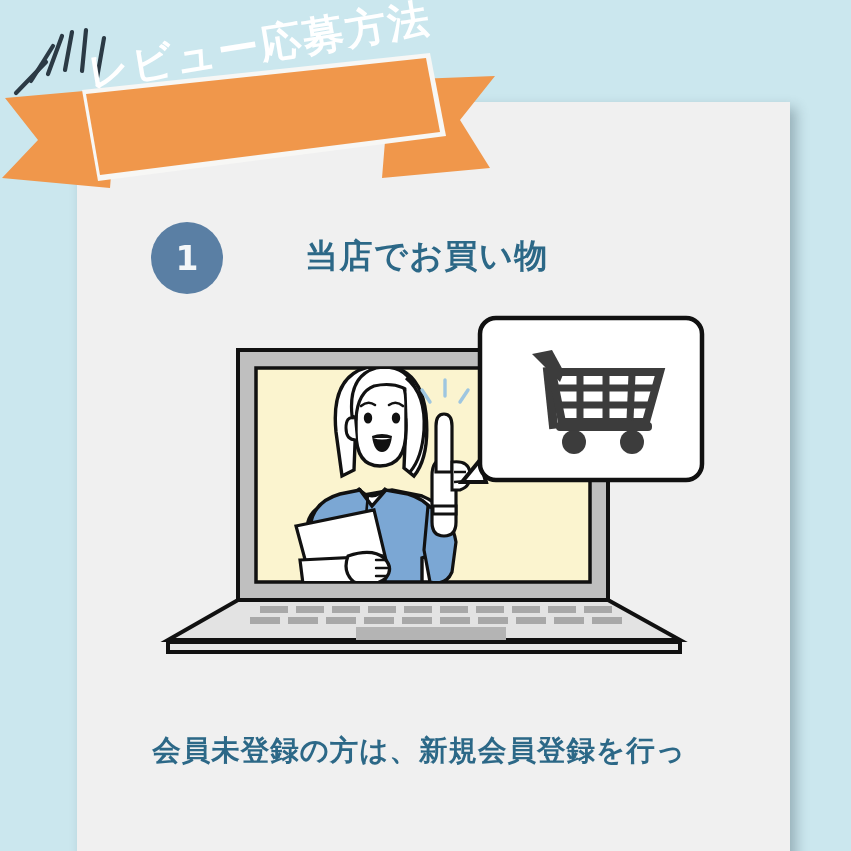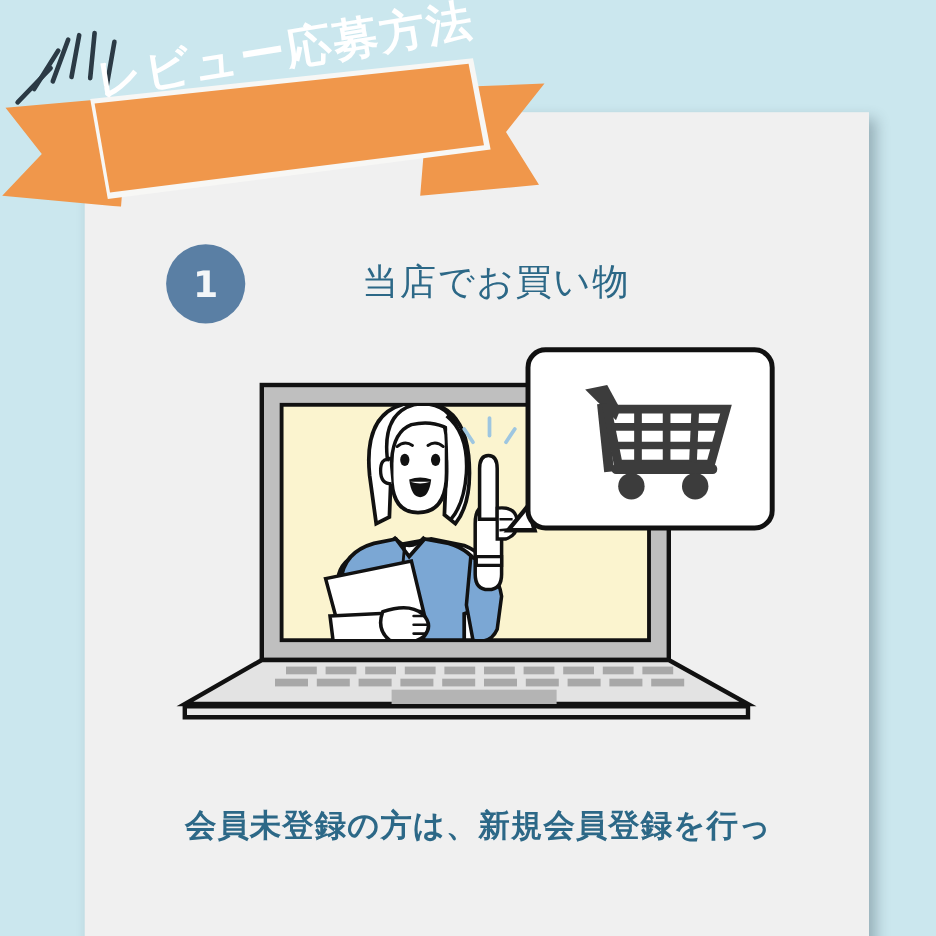--- a/index.html
+++ b/index.html
@@ -52,33 +52,33 @@
   .step-badge{
     position:absolute;left:74px;top:0;
     width:72px;height:72px;border-radius:50%;
     background:#5a7fa4;
     color:#f3f6f8;
     display:flex;align-items:center;justify-content:center;
     font-size:33px;font-weight:700;
     font-family:"DejaVu Sans","Liberation Sans",sans-serif;
   }
   .step-title{
-    position:absolute;left:252px;top:12px;
+    position:absolute;left:228px;top:12px;
     color:#2c6887;
-    font-size:33px;font-weight:400;letter-spacing:1.5px;
+    font-size:33px;font-weight:700;letter-spacing:1.5px;
     font-family:"DejaVu Sans","Liberation Sans",sans-serif;
     white-space:nowrap;
   }
 
   
   .illus{position:absolute;left:160px;top:310px;width:560px;height:370px;}
 
   
   .caption{
-    position:absolute;left:110px;top:726px;width:650px;
+    position:absolute;left:94px;top:726px;width:650px;
     text-align:center;
     color:#2c6887;
     font-size:28.5px;
     line-height:49px;
     font-weight:700;
     letter-spacing:1px;
     font-family:"DejaVu Sans","Liberation Sans",sans-serif;
   }
   .caption span{display:block;}
 </style>

